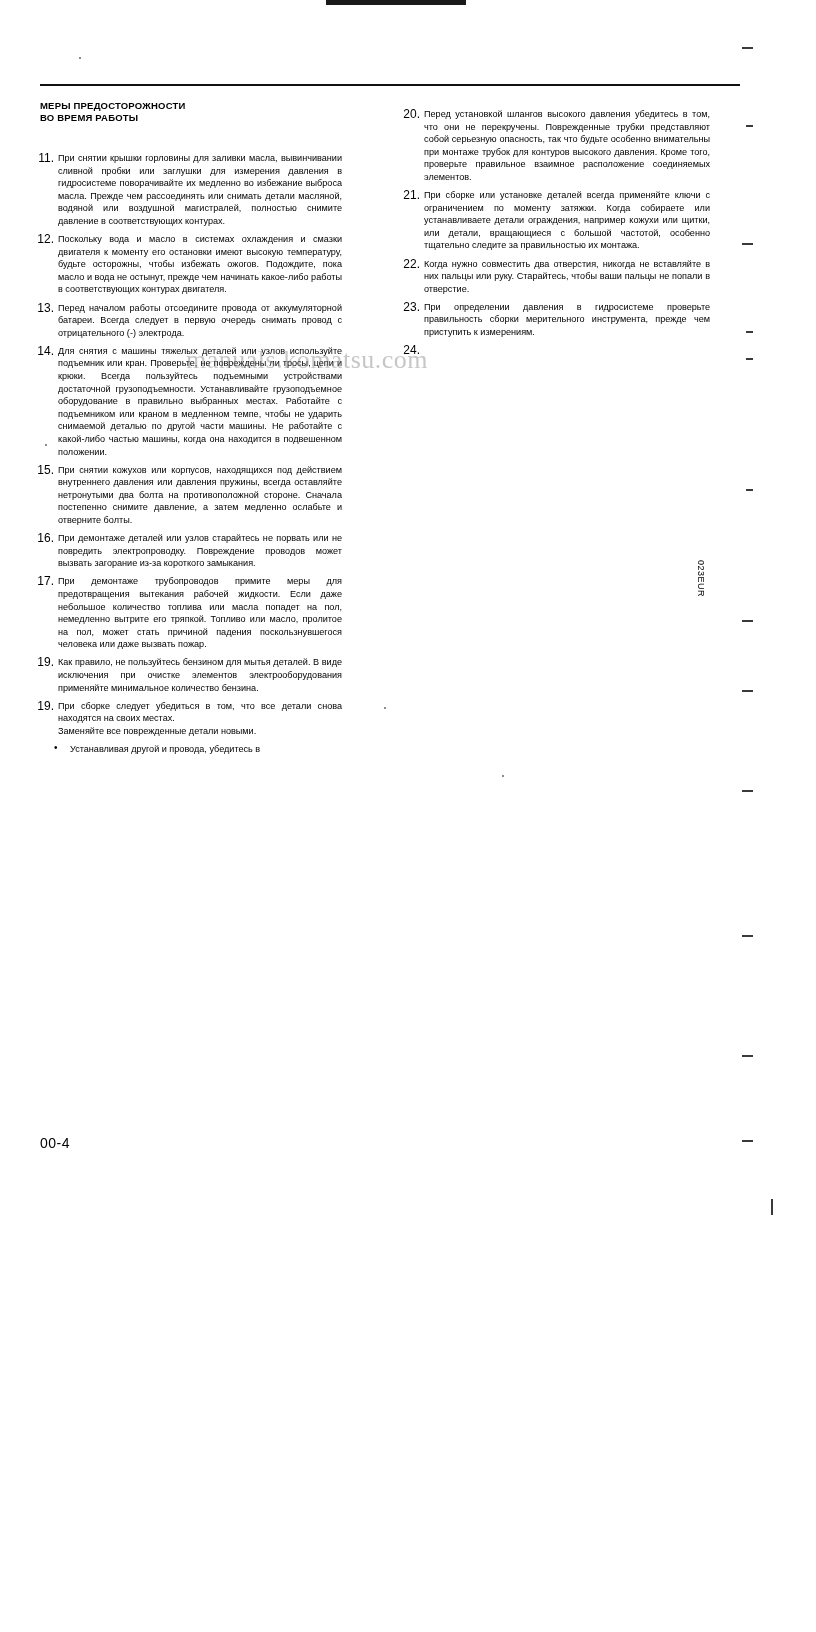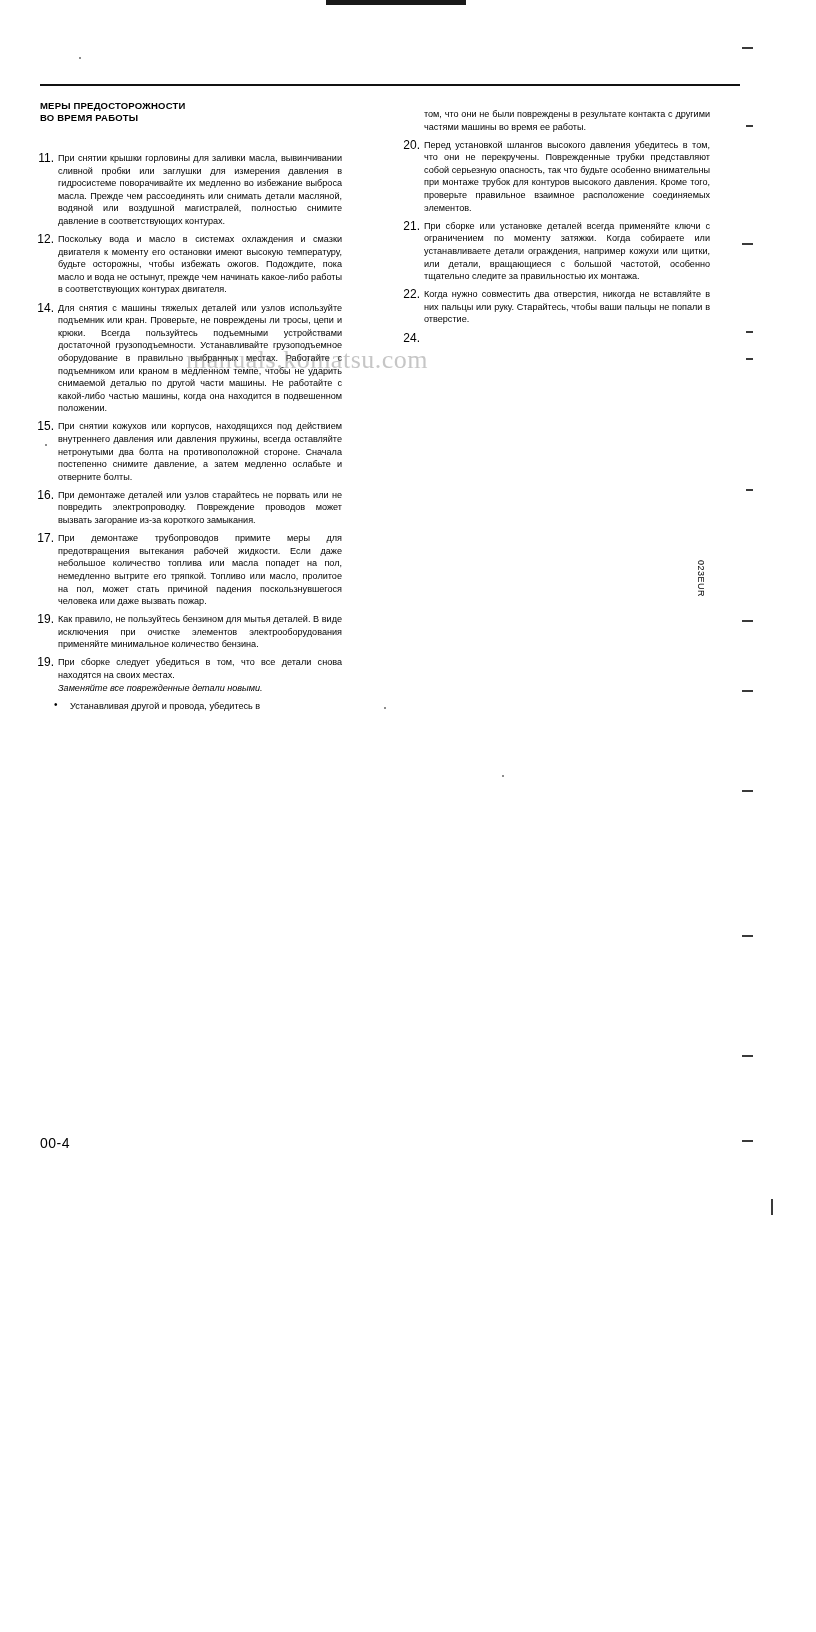--- a/index.html
+++ b/index.html
@@ -95,21 +95,20 @@
     position: absolute;
     left: 22px;
     top: -1px;
     font-size: 10px;
     line-height: 12.6px;
   }
 
   .plain-line {
     padding-left: 26px;
     margin-bottom: 5.5px;
-    font-style: italic;
   }
 
   .footer-page {
     position: absolute;
     left: 40px;
     top: 1135px;
     font-size: 14px;
     font-weight: normal;
     letter-spacing: 0.5px;
   }
@@ -183,20 +182,24 @@
     <div class="item">
       <span class="num">11.</span>
       <span>При снятии крышки горловины для заливки масла, вывинчивании сливной пробки или заглушки для измерения давления в гидросистеме поворачивайте их медленно во избежание выброса масла. Прежде чем рассоединять или снимать детали масляной, водяной или воздушной магистралей, полностью снимите давление в соответствующих контурах.</span>
     </div>
 
     <div class="item">
       <span class="num">12.</span>
       <span>Поскольку вода и масло в системах охлаждения и смазки двигателя к моменту его остановки имеют высокую температуру, будьте осторожны, чтобы избежать ожогов. Подождите, пока масло и вода не остынут, прежде чем начинать какое-либо работы в соответствующих контурах двигателя.</span>
     </div>
 
+    <div class="item">
+      <span class="num">13.</span>
+      <span>Перед началом работы отсоедините провода от аккумуляторной батареи. Всегда следует в первую очередь снимать провод с отрицательного (-) электрода.</span>
+    </div>
 
     <div class="item">
       <span class="num">14.</span>
       <span>Для снятия с машины тяжелых деталей или узлов используйте подъемник или кран. Проверьте, не повреждены ли тросы, цепи и крюки. Всегда пользуйтесь подъемными устройствами достаточной грузоподъемности. Устанавливайте грузоподъемное оборудование в правильно выбранных местах. Работайте с подъемником или краном в медленном темпе, чтобы не ударить снимаемой деталью по другой части машины. Не работайте с какой-либо частью машины, когда она находится в подвешенном положении.</span>
     </div>
 
     <div class="item">
       <span class="num">15.</span>
       <span>При снятии кожухов или корпусов, находящихся под действием внутреннего давления или давления пружины, всегда оставляйте нетронутыми два болта на противоположной стороне. Сначала постепенно снимите давление, а затем медленно ослабьте и отверните болты.</span>
     </div>
@@ -225,40 +228,40 @@
 
     <div class="subitem">
       <span class="bullet">•</span>
       <span>Устанавливая другой и провода, убедитесь в</span>
     </div>
 
   </div>
 
   <div class="col col-right">
 
-    <div class="item">
-      <span class="num"></span>
-      <span>том, что они не были повреждены в результате контакта с другими частями машины во время ее работы.</span>
-    </div>
 
     <div class="item">
       <span class="num">20.</span>
       <span>Перед установкой шлангов высокого давления убедитесь в том, что они не перекручены. Поврежденные трубки представляют собой серьезную опасность, так что будьте особенно внимательны при монтаже трубок для контуров высокого давления. Кроме того, проверьте правильное взаимное расположение соединяемых элементов.</span>
     </div>
 
     <div class="item">
       <span class="num">21.</span>
       <span>При сборке или установке деталей всегда применяйте ключи с ограничением по моменту затяжки. Когда собираете или устанавливаете детали ограждения, например кожухи или щитки, или детали, вращающиеся с большой частотой, особенно тщательно следите за правильностью их монтажа.</span>
     </div>
 
     <div class="item">
       <span class="num">22.</span>
       <span>Когда нужно совместить два отверстия, никогда не вставляйте в них пальцы или руку. Старайтесь, чтобы ваши пальцы не попали в отверстие.</span>
     </div>
 
+    <div class="item">
+      <span class="num">23.</span>
+      <span>При определении давления в гидросистеме проверьте правильность сборки мерительного инструмента, прежде чем приступить к измерениям.</span>
+    </div>
 
     <div class="item">
       <span class="num">24.</span>
     </div>
 
   </div>
 
   <div class="watermark">manuals.komatsu.com</div>
 
   <div class="side-code">023EUR</div>

